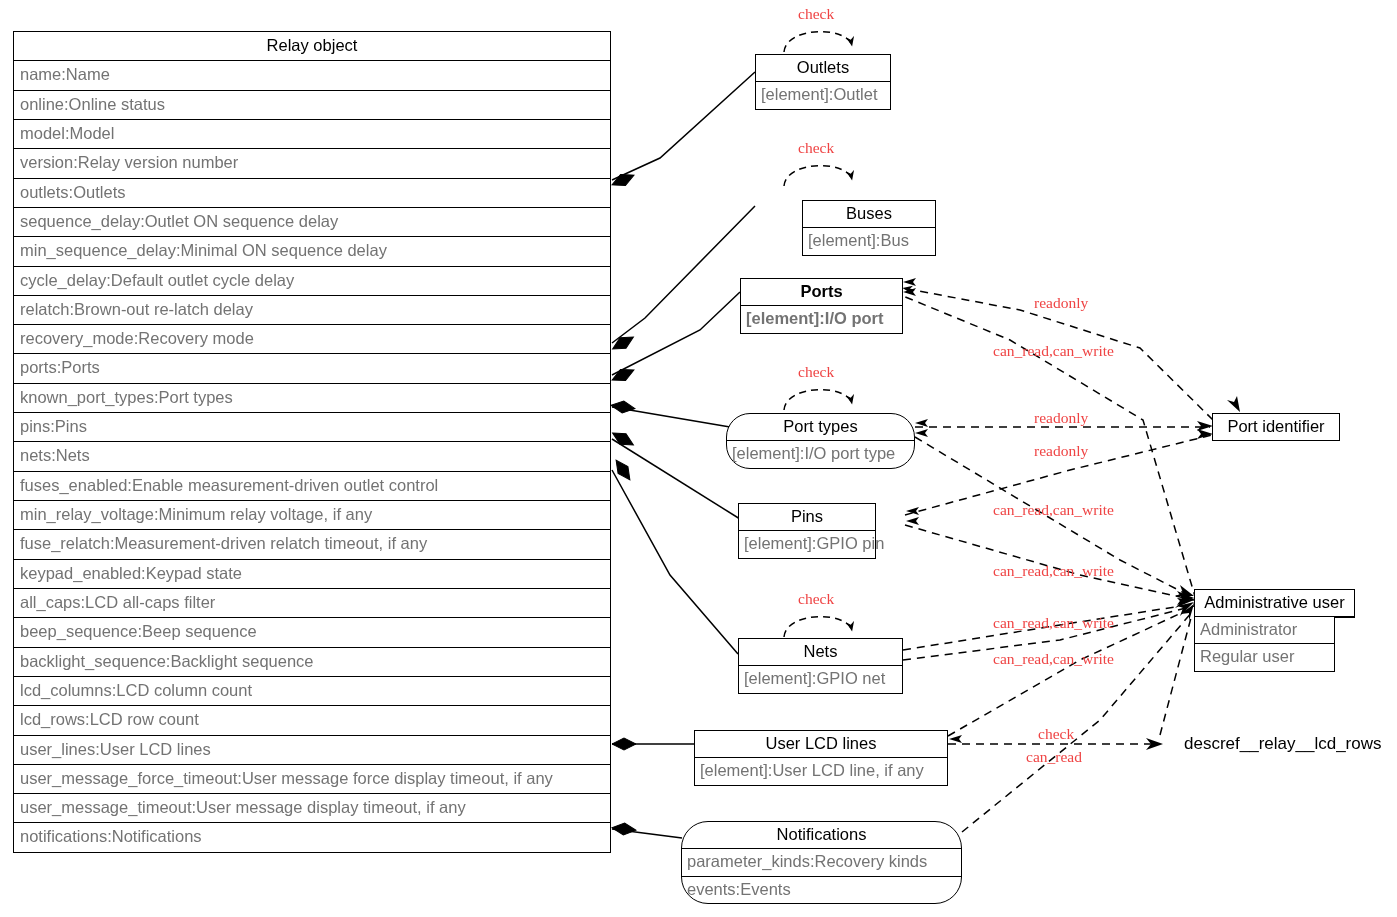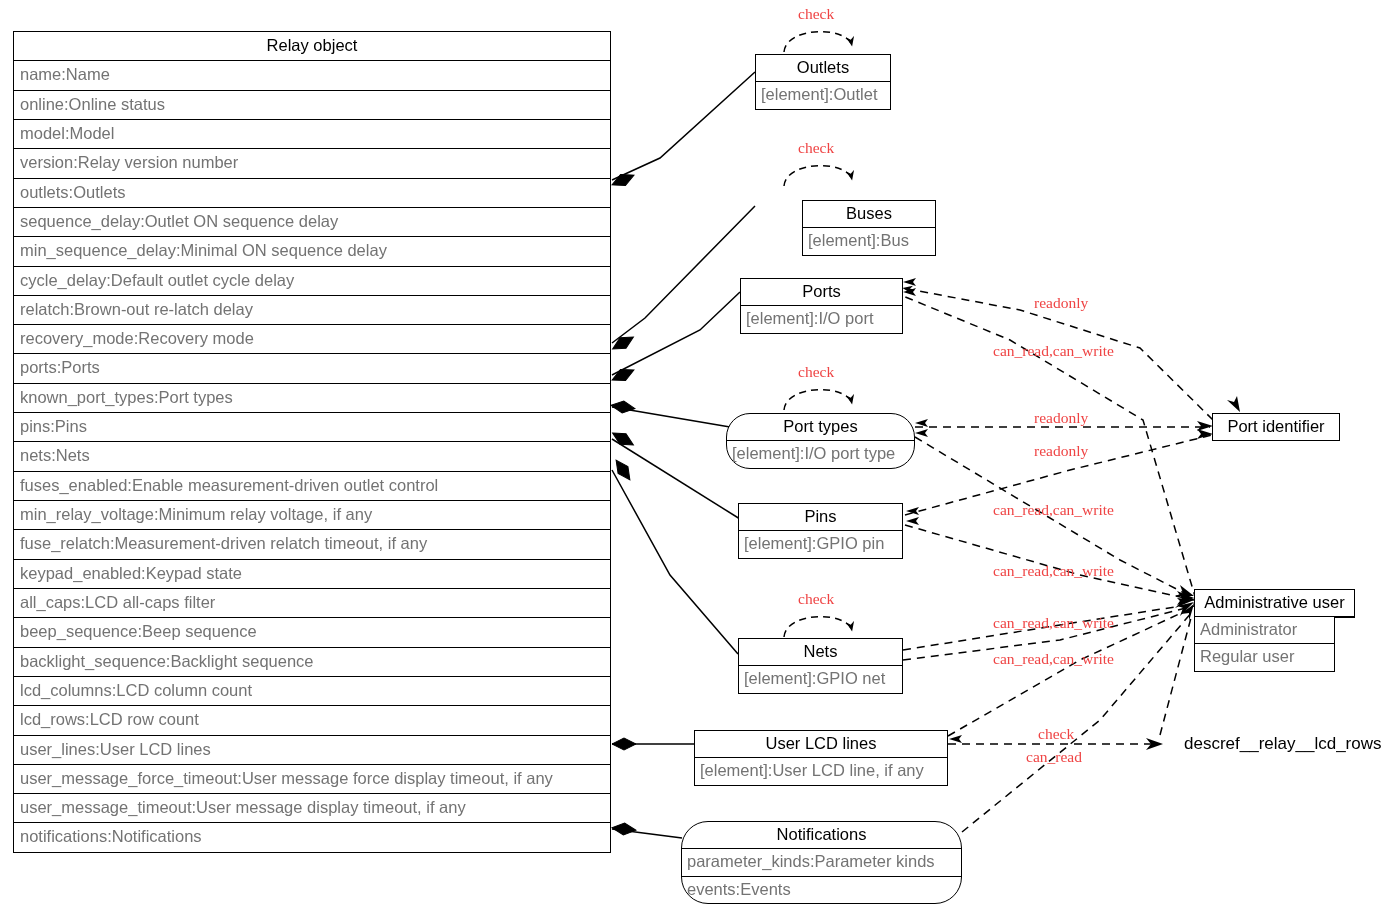--- a/index.html
+++ b/index.html
@@ -220,48 +220,48 @@
   <div class="umlbox satbox" id="box-outlets" style="left:755px; top:54px; width:136px;">
     <div class="hdr">Outlets</div>
     <div class="row">[element]:Outlet</div>
   </div>
 
   <div class="umlbox satbox" id="box-buses" style="left:762px; top:200px; width:134px;margin-left:40px;">
     <div class="hdr">Buses</div>
     <div class="row">[element]:Bus</div>
   </div>
 
-  <div class="umlbox satbox" id="box-ports" style="left:740px; top:278px; width:163px;">
+  <div class="umlbox satbox" id="box-ports" style="left:740px; top:278px; width:163px;font-weight:bold;">
     <div class="hdr">Ports</div>
     <div class="row">[element]:I/O port</div>
   </div>
 
   <div class="umlbox satbox" id="box-port-types" style="left:726px; top:413px; width:189px;border-radius:24px;">
     <div class="hdr">Port types</div>
     <div class="row">[element]:I/O port type</div>
   </div>
 
-  <div class="umlbox satbox" id="box-pins" style="left:738px; top:503px; width:165px;">
+  <div class="umlbox satbox" id="box-pins" style="left:738px; top:503px; width:138px;">
     <div class="hdr">Pins</div>
     <div class="row">[element]:GPIO pin</div>
   </div>
 
   <div class="umlbox satbox" id="box-nets" style="left:738px; top:638px; width:165px;">
     <div class="hdr">Nets</div>
     <div class="row">[element]:GPIO net</div>
   </div>
 
   <div class="umlbox satbox" id="box-user-lcd-lines" style="left:694px; top:730px; width:254px;">
     <div class="hdr">User LCD lines</div>
     <div class="row">[element]:User LCD line, if any</div>
   </div>
 
   <div class="umlbox satbox" id="box-notifications" style="left:681px; top:821px; width:281px;border-radius:27px;">
     <div class="hdr">Notifications</div>
-    <div class="row">parameter_kinds:Parameter kinds</div>
+    <div class="row">parameter_kinds:Recovery kinds</div>
     <div class="row">events:Events</div>
   </div>
 
   <div class="umlbox satbox" id="box-agent-identifier" style="left:1212px; top:413px; width:128px;">
     <div class="hdr" style="border-bottom:none;">Port identifier</div>
   </div>
 
   <div class="umlbox satbox" id="box-admin-user" style="left:1194px; top:589px; width:161px;">
     <div class="hdr">Administrative user</div>
   </div>

